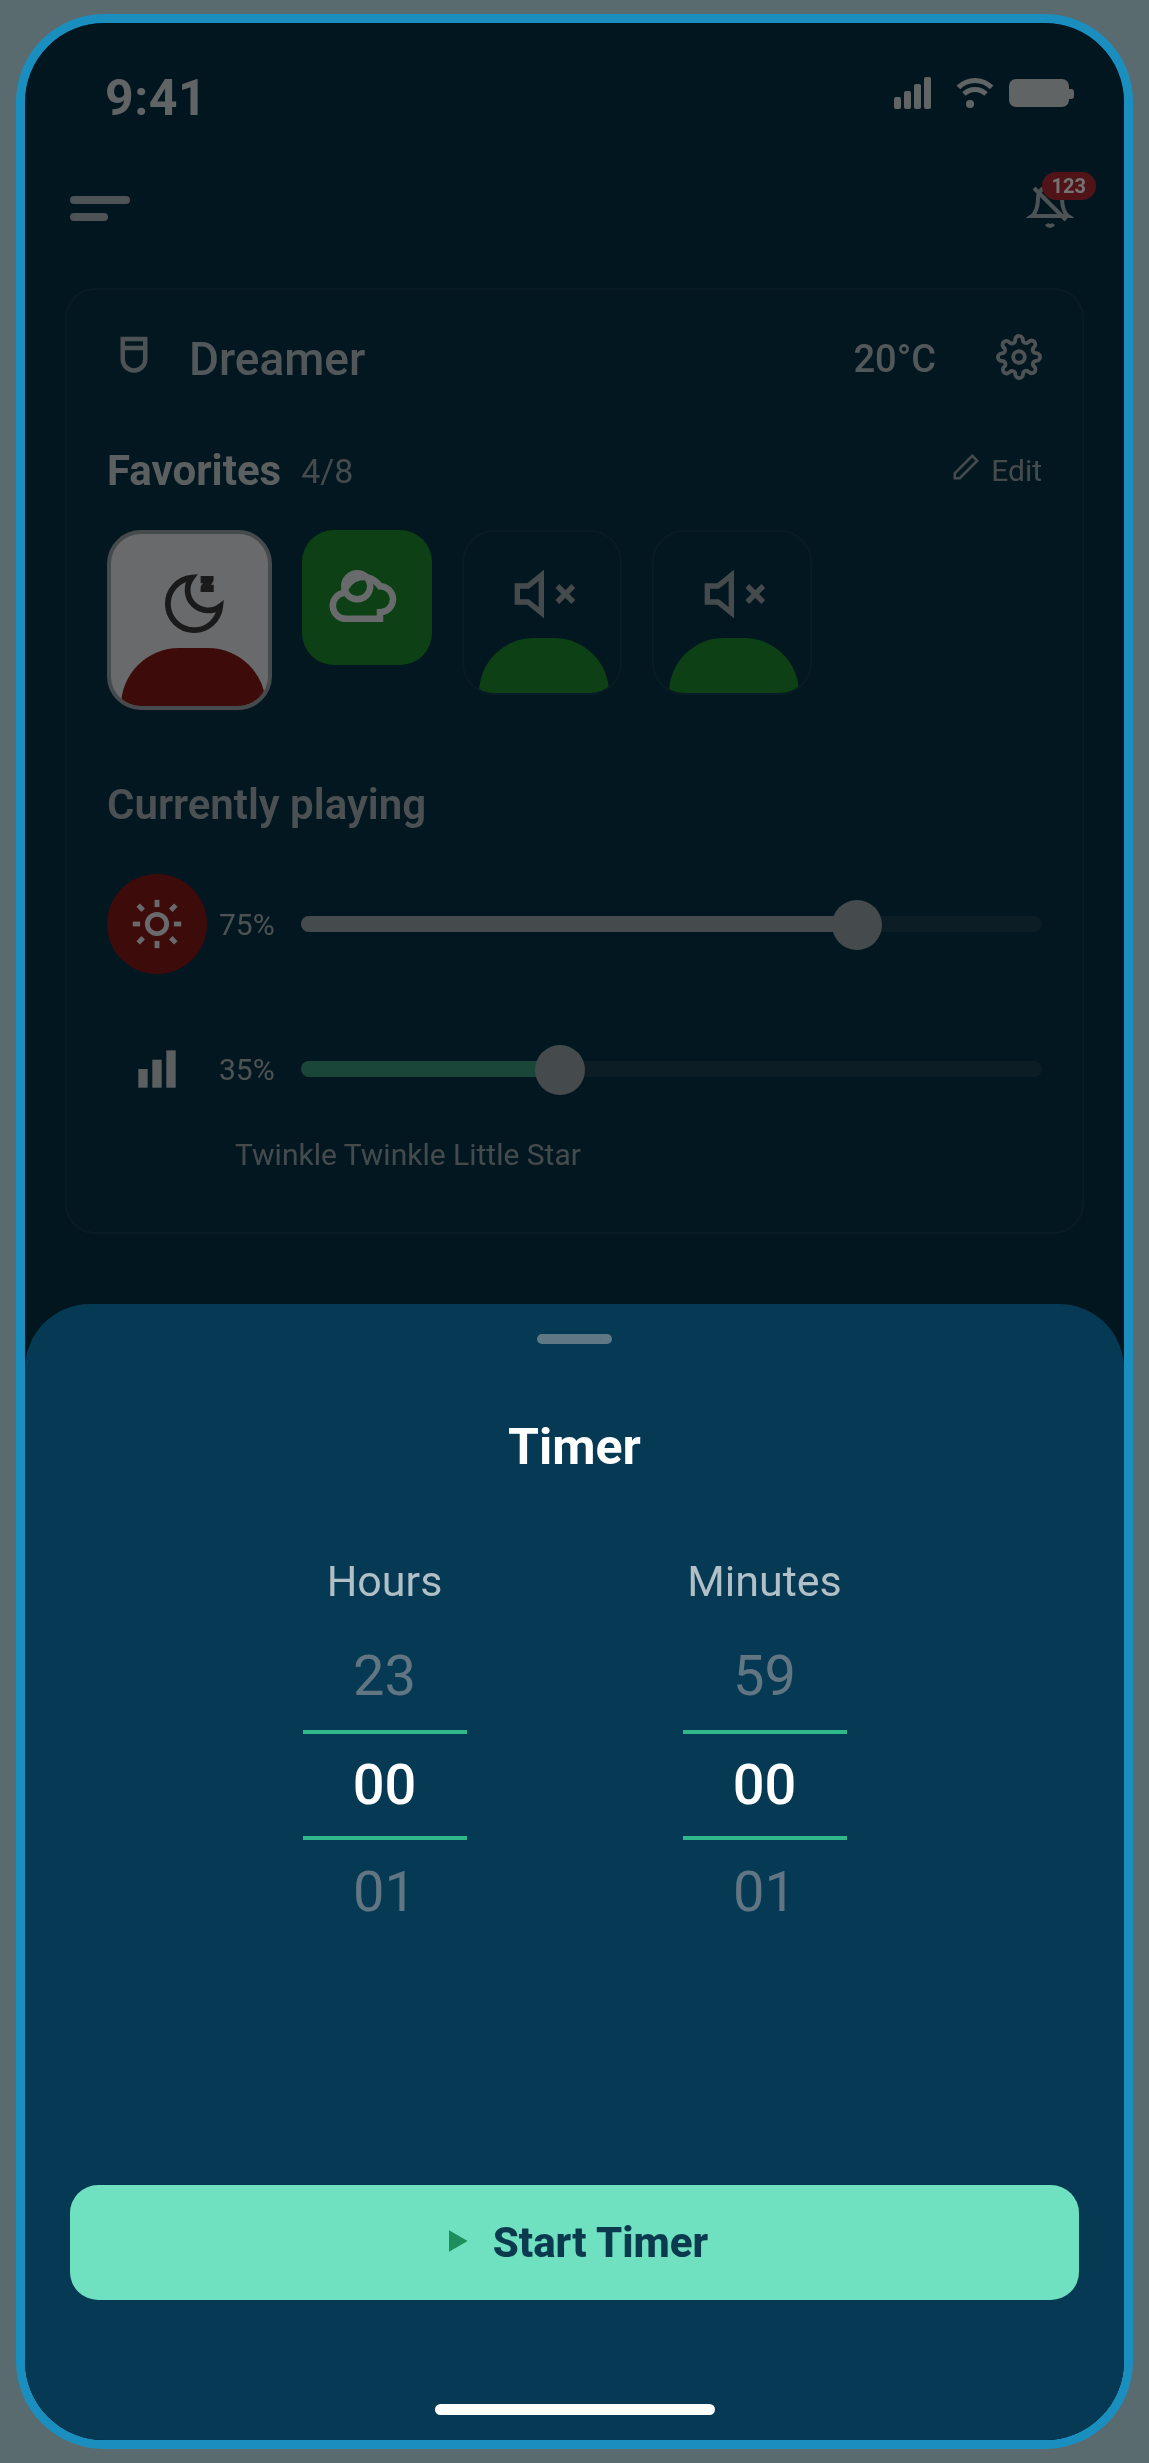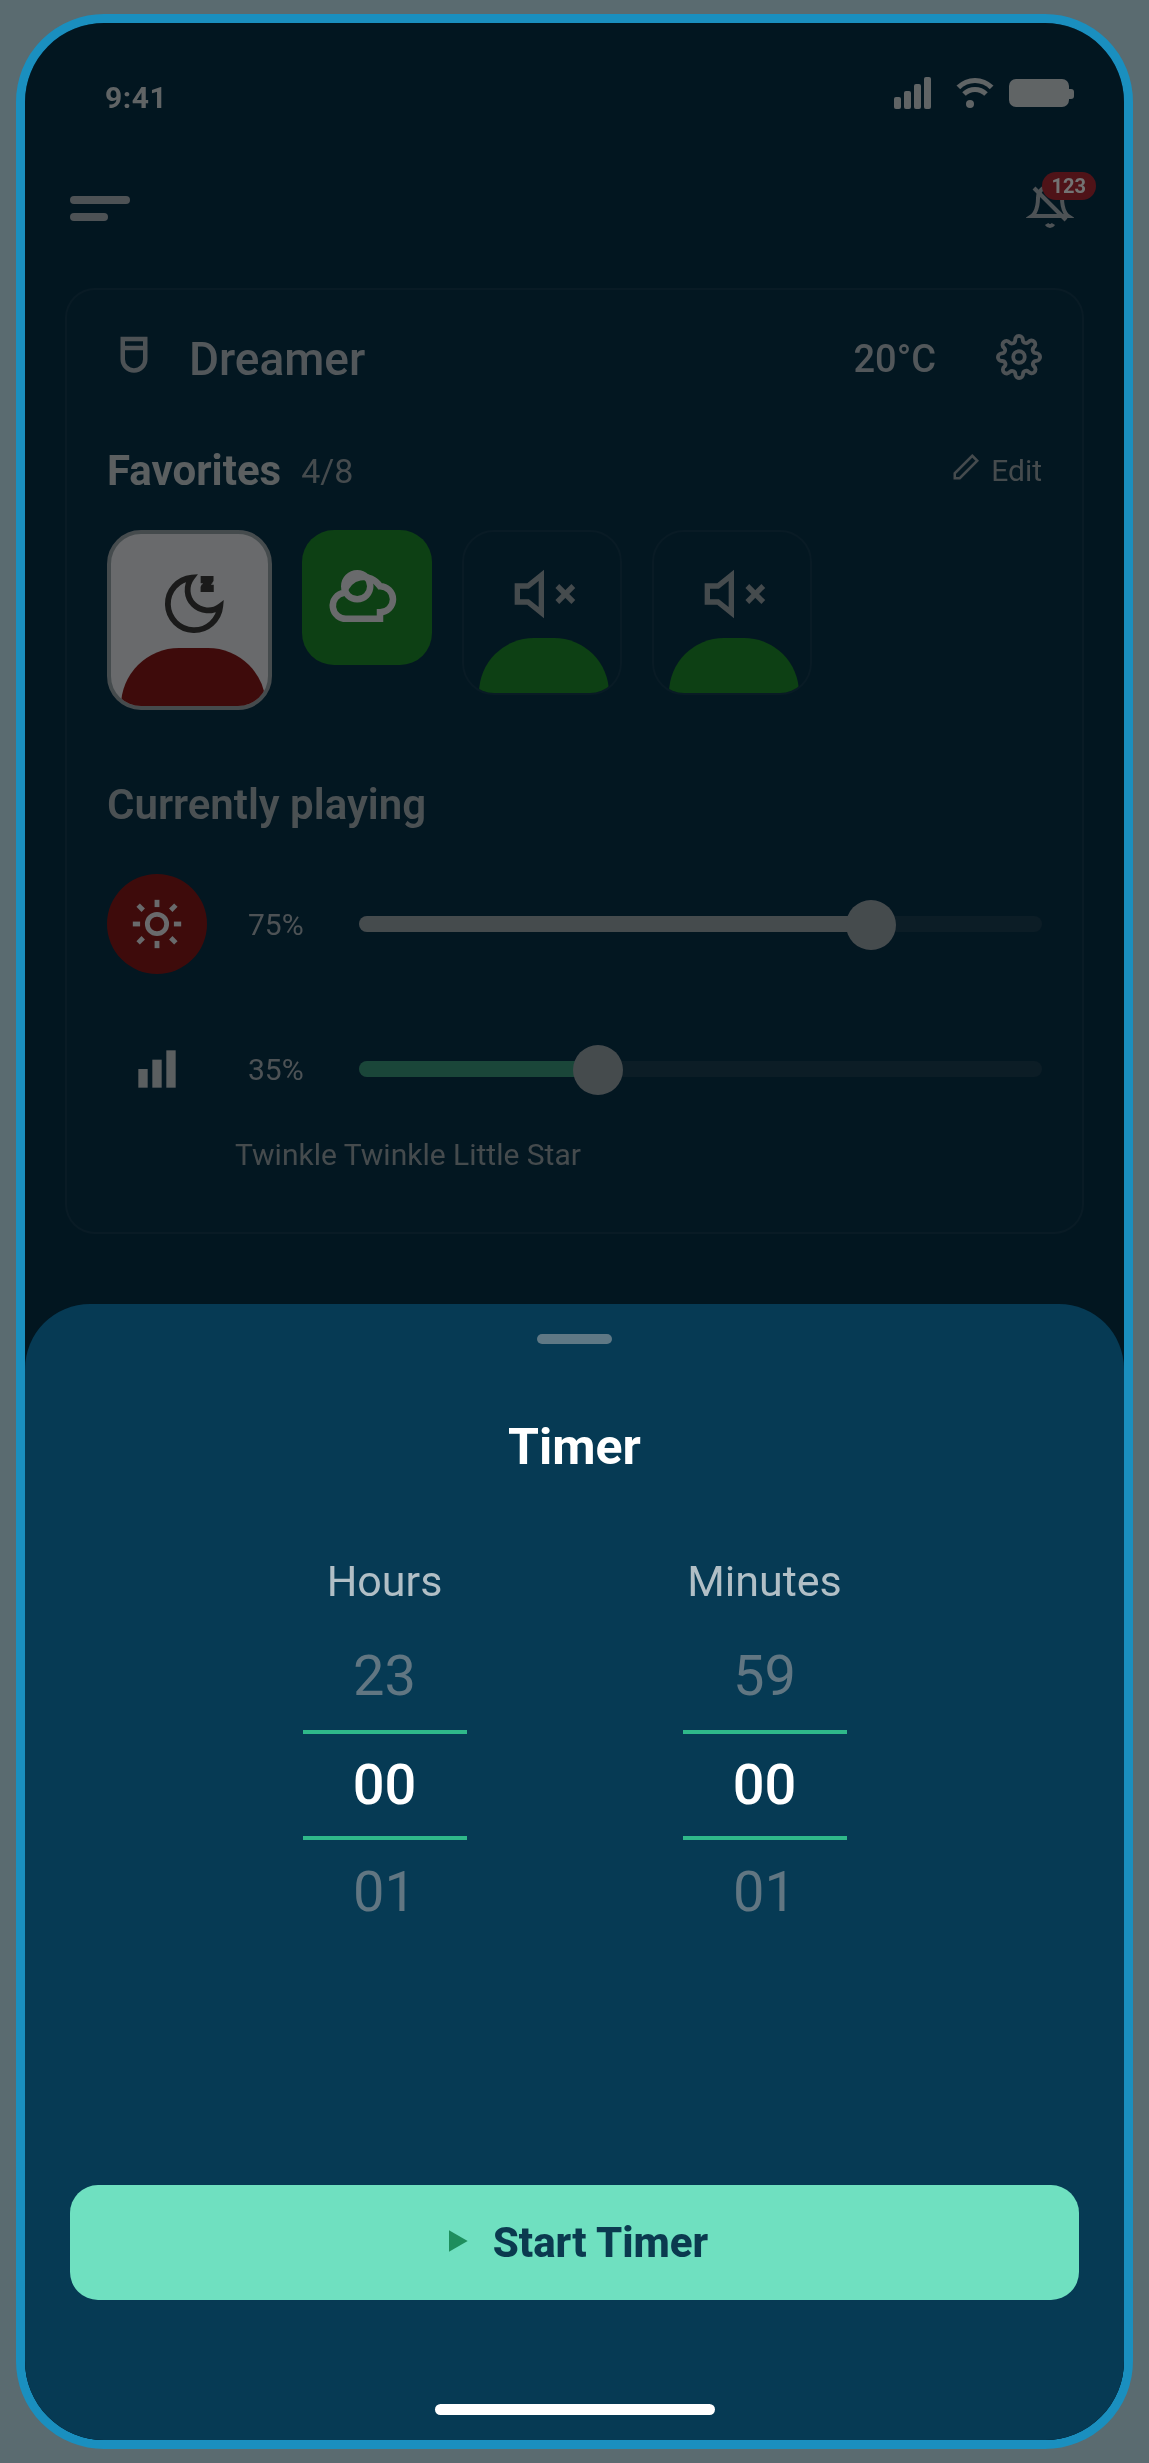--- a/index.html
+++ b/index.html
@@ -19,21 +19,21 @@
 
   
   .status-bar {
     display: flex;
     justify-content: space-between;
     align-items: center;
     padding: 30px 55px 0 80px;
     height: 110px;
     color: #d5dde1;
   }
-  .status-time { font-size: 30px; font-weight: 700; letter-spacing: 0.5px; margin-top: 9px; }
+  .status-time { font-size: 50px; font-weight: 700; letter-spacing: 0.5px; margin-top: 9px; }
   .status-icons { display: flex; gap: 18px; align-items: center; }
   .signal-bars { display: flex; gap: 3px; align-items: flex-end; height: 32px; }
   .signal-bars span { width: 7px; background: #d5dde1; border-radius: 2px; }
   .wifi { width: 42px; height: 30px; position: relative; }
   .wifi::before, .wifi::after {
     content: ""; position: absolute; border: 5px solid #d5dde1; border-bottom: none; border-left-color: transparent; border-right-color: transparent;
     border-radius: 50% 50% 0 0 / 100% 100% 0 0;
   }
   .wifi::before { width: 42px; height: 21px; top: 0; left: 0; }
   .wifi::after { width: 26px; height: 13px; top: 9px; left: 8px; }
@@ -87,21 +87,21 @@
   .fav-sel .hump { position: absolute; bottom: 0; left: 10px; width: 145px; height: 58px; background: #8a1a1a; border-radius: 75px 75px 0 0; }
   .fav-sel svg { position: absolute; top: 35px; left: 48px; width: 70px; height: 70px; }
   .fav-green { width: 130px; height: 135px; border-radius: 32px; background: #1e8e2d; display: flex; align-items: center; justify-content: center; }
   .fav-green svg { width: 78px; height: 78px; }
   .fav-tile { width: 160px; height: 165px; border-radius: 32px; border: 2px solid rgba(255,255,255,0.05); position: relative; overflow: hidden; }
   .fav-tile .hump { position: absolute; bottom: 0; left: 15px; width: 130px; height: 55px; background: #1e8e2d; border-radius: 70px 70px 0 0; }
   .fav-tile svg { position: absolute; top: 30px; left: 48px; width: 64px; height: 64px; }
 
   .section-title { font-size: 42px; font-weight: 600; color: #a7b3b9; margin-top: 70px; }
 
-  .row { display: flex; align-items: center; gap: 41px; margin-top: 45px; }
+  .row { display: flex; align-items: center; gap: 12px; margin-top: 45px; }
   .circle-icon { width: 100px; height: 100px; border-radius: 50%; display: flex; align-items: center; justify-content: center; flex-shrink: 0; }
   .circle-icon.red { background: #8a1a1a; }
   .circle-icon svg { width: 58px; height: 58px; }
   .bars-ic svg { width: 56px; height: 56px; }
   .pct { font-size: 30px; color: #aab6bc; min-width: 70px; }
   .slider { flex: 1; height: 16px; border-radius: 10px; background: #1c4054; position: relative; }
   .slider .fill { position: absolute; top: 0; left: 0; height: 100%; border-radius: 10px; }
   .slider .thumb { position: absolute; top: -16px; width: 50px; height: 50px; border-radius: 50%; background: #9aa6ac; }
   .song-title { font-size: 30px; color: #9aa6ac; margin-left: 128px; margin-top: 18px; }
 

